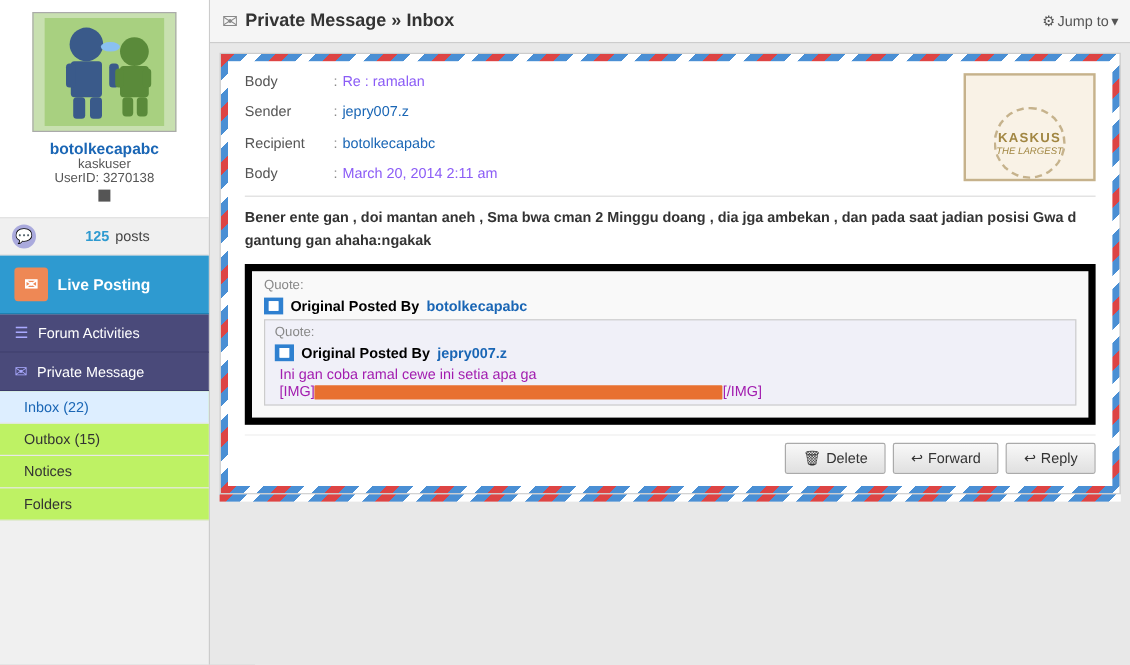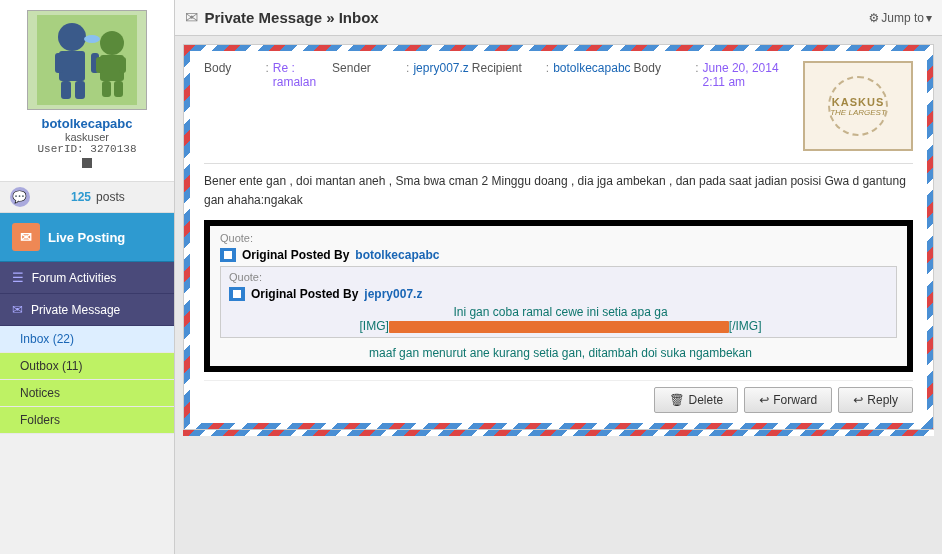--- a/index.html
+++ b/index.html
@@ -59,21 +59,20 @@
     .user-role {
       font-size: 11px;
       color: #555;
       text-align: center;
     }
 
     .user-id {
       font-size: 11px;
       color: #555;
       text-align: center;
-      font-family: Liberation Mono, monospace;
     }
 
     .user-square {
       width: 10px;
       height: 10px;
       background: #555;
       margin: 3px auto;
     }
 
     .post-count {
@@ -244,21 +243,21 @@
 
     
     .msg-header {
       display: flex;
       justify-content: space-between;
       margin-bottom: 12px;
     }
 
     .msg-fields {
       display: flex;
-      flex-direction: row;
+      flex-direction: column;
       gap: 3px;
       justify-content: space-between;
     }
 
     .msg-field-row {
       display: flex;
       gap: 4px;
       font-size: 12px;
     }
 
@@ -286,21 +285,21 @@
       align-items: center;
       justify-content: center;
     }
 
     .stamp {
       width: 110px;
       height: 90px;
       border: 2px solid #b8a070;
       background: #f8f0e0;
       display: flex;
-      align-items: center;
+      align-items: flex-end;
       justify-content: center;
       position: relative;
       opacity: 0.8;
     }
 
     .stamp-text {
       font-size: 11px;
       font-weight: bold;
       color: #8b6914;
       letter-spacing: 1px;
@@ -325,20 +324,21 @@
     }
 
     
     .msg-body-text {
       font-size: 12px;
       color: #333;
       line-height: 1.6;
       margin-bottom: 10px;
       border-top: 1px solid #ddd;
       padding-top: 8px;
+      font-weight: bold;
     }
 
     .quote-outer {
       border: 6px solid #000000;
       background: #f9f9f9;
       padding: 6px 10px;
       margin: 6px 0;
     }
 
     .quote-label {
@@ -367,23 +367,22 @@
 
     .quote-icon-inner {
       width: 8px;
       height: 8px;
       border: 1px solid #fff;
       background: #fff;
     }
 
     .quote-body {
       font-size: 12px;
-      color: #0f766e;
+      color: #a21caf;
       padding-left: 4px;
-      text-align: center;
     }
 
     .quote-inner {
       border: 1px solid #ccc;
       background: #f0f0f8;
       padding: 4px 8px;
       margin: 4px 0;
     }
 
     .redacted-bar {
@@ -483,21 +482,21 @@
   <div class="nav-private">
     <div class="icon-box">✉</div>
     <span>Private Message</span>
   </div>
 
   <div class="sub-nav">
     <div class="sub-nav-item active">
       <span>Inbox (22)</span>
     </div>
     <div class="sub-nav-item">
-      <span>Outbox (11)</span>
+      <span>Outbox (15)</span>
     </div>
     <div class="sub-nav-item">
       <span>Notices</span>
     </div>
     <div class="sub-nav-item">
       <span>Folders</span>
     </div>
   </div>
 </div>
 
@@ -532,21 +531,21 @@
               <span class="msg-field-value link">jepry007.z</span>
             </div>
             <div class="msg-field-row">
               <span class="msg-field-label">Recipient</span>
               <span class="msg-field-sep">:</span>
               <span class="msg-field-value link">botolkecapabc</span>
             </div>
             <div class="msg-field-row">
               <span class="msg-field-label">Body</span>
               <span class="msg-field-sep">:</span>
-              <span class="msg-field-value">June 20, 2014 2:11 am</span>
+              <span class="msg-field-value">March 20, 2014 2:11 am</span>
             </div>
           </div>
 
           <div class="stamp-area">
             <div class="stamp">
               <div class="stamp-circle">
                 <span class="stamp-text">KASKUS</span>
                 <span class="stamp-sub">THE LARGEST</span>
               </div>
             </div>
@@ -577,23 +576,20 @@
               <span style="color:#1a66b5;">jepry007.z</span>
             </div>
             <div class="quote-body">
               <div>Ini gan coba ramal cewe ini setia apa ga</div>
               <div>
                 <span>[IMG]</span><span class="redacted-bar"></span><span>[/IMG]</span>
               </div>
             </div>
           </div>
 
-          <div class="quote-body" style="margin-top:8px;">
-            <span>maaf gan menurut ane kurang setia gan, ditambah doi suka ngambekan</span>
-          </div>
         </div>
 
         <div class="footer-area">
           <button class="action-btn">
             <span>🗑</span>
             <span>Delete</span>
           </button>
           <button class="action-btn">
             <span>↩</span>
             <span>Forward</span>

